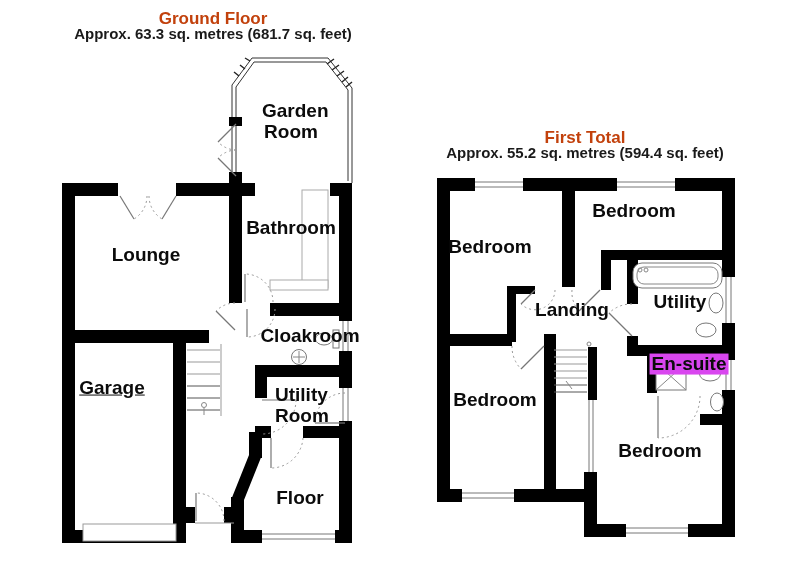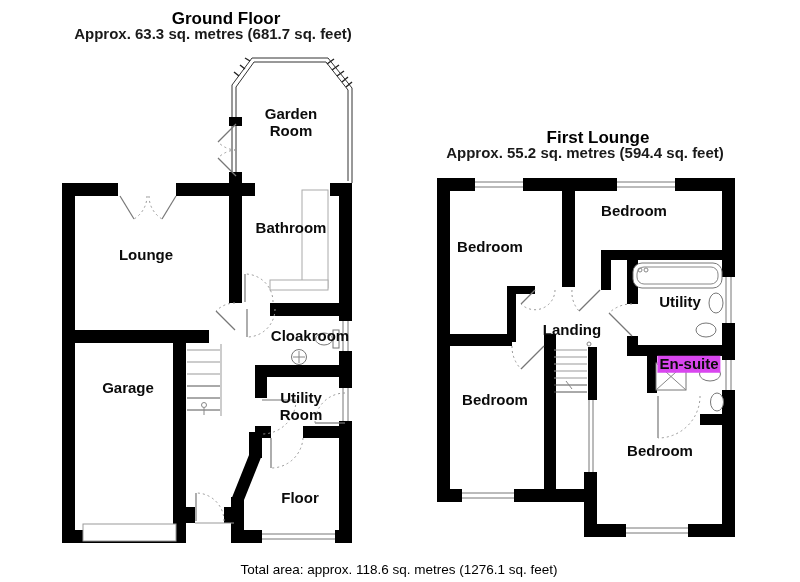--- a/index.html
+++ b/index.html
@@ -1,23 +1,23 @@
 <!DOCTYPE html>
 <html><head>
 <meta charset="utf-8">
 <style>
   html,body{margin:0;padding:0;background:#ffffff;}
   #canvas{position:relative;width:800px;height:582px;background:#fff;overflow:hidden;
           font-family:"Liberation Sans", sans-serif;}
   #plan-svg{position:absolute;left:0;top:0;}
   .lbl{position:absolute;transform:translate(-50%,-50%);text-align:center;
-       font-weight:bold;font-size:15px;line-height:1.1;color:#0b0b0b;}
+       font-weight:bold;font-size:19px;line-height:1.1;color:#0b0b0b;}
   .nowrap{white-space:nowrap;}
   .floor-title{position:absolute;transform:translate(-50%,-50%);white-space:nowrap;
-       font-weight:bold;font-size:17px;color:#000000;margin-left:13px;}
+       font-weight:bold;font-size:17px;color:#c2410c;}
   .floor-sub{position:absolute;transform:translate(-50%,-50%);white-space:nowrap;
        font-size:15px;color:#1a1a1a;font-weight:bold;}
   .footer{position:absolute;transform:translate(-50%,-50%);white-space:nowrap;
        font-size:13.5px;color:#000;}
   .wall{fill:#000;stroke:none;}
   .glaz{fill:none;stroke:#333;stroke-width:1;}
   .hatch{stroke:#222;stroke-width:1.4;}
   .win{fill:#fff;}
   .winline{stroke:#777;stroke-width:1;}
   .fixture{fill:#fff;stroke:#777;stroke-width:1;}
@@ -296,29 +296,28 @@
   </g>
 </svg>
 
   <div class="floor-title" style="left:213px;top:19px;">Ground Floor</div>
   <div class="floor-sub" style="left:213px;top:33px;">Approx. 63.3 sq. metres (681.7 sq. feet)</div>
 
   <div class="lbl" style="left:291px;top:122px;width:58px;">Garden Room</div>
   <div class="lbl nowrap" style="left:291px;top:228px;">Bathroom</div>
   <div class="lbl nowrap" style="left:146px;top:255px;">Lounge</div>
   <div class="lbl nowrap" style="left:310px;top:336px;">Cloakroom</div>
-  <div class="lbl nowrap" style="left:128px;top:388px;">Garage</div>
+  <div class="lbl nowrap" style="left:112px;top:388px;text-decoration:underline;">Garage</div>
   <div class="lbl" style="left:301px;top:406px;width:52px;text-align:center;">Utility Room</div>
   <div class="lbl nowrap" style="left:300px;top:498px;">Floor</div>
 
-  <div class="floor-title" style="left:585px;top:138px;">First Lounge</div>
+  <div class="floor-title" style="left:585px;top:138px;">First Total</div>
   <div class="floor-sub" style="left:585px;top:152px;text-align:right;">Approx. 55.2 sq. metres (594.4 sq. feet)</div>
 
   <div class="lbl nowrap" style="left:490px;top:247px;">Bedroom</div>
   <div class="lbl nowrap" style="left:634px;top:211px;">Bedroom</div>
-  <div class="lbl nowrap" style="left:572px;top:310px;margin-top:20px;">Landing</div>
+  <div class="lbl nowrap" style="left:572px;top:310px;">Landing</div>
   <div class="lbl nowrap" style="left:680px;top:302px;">Utility</div>
   <div class="lbl nowrap" style="left:689px;top:364px;background:#d946ef;padding:0 2px;">En-suite</div>
   <div class="lbl nowrap" style="left:495px;top:400px;">Bedroom</div>
   <div class="lbl nowrap" style="left:660px;top:451px;">Bedroom</div>
 
-  <div class="footer" style="left:399px;top:569px;">Total area: approx. 118.6 sq. metres (1276.1 sq. feet)</div>
 </div>
 
 </body></html>

